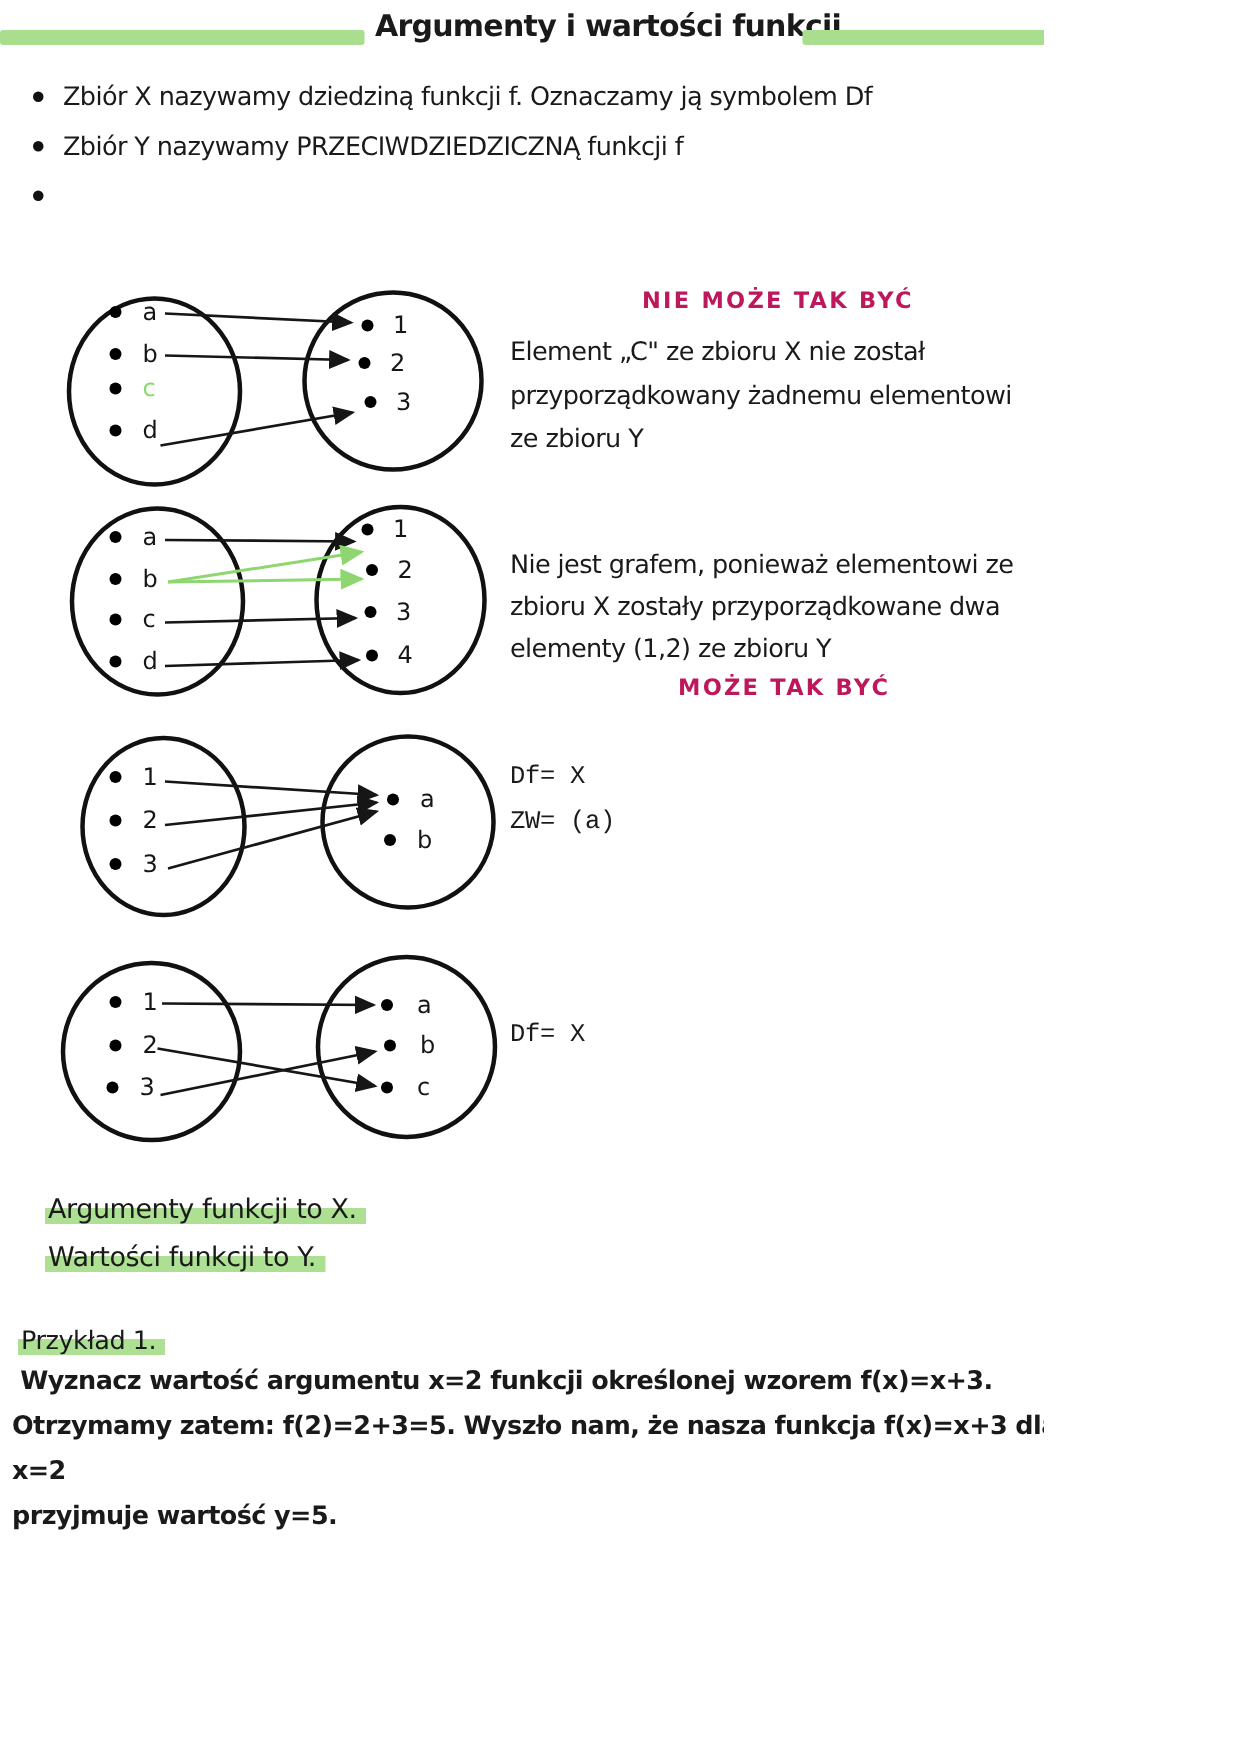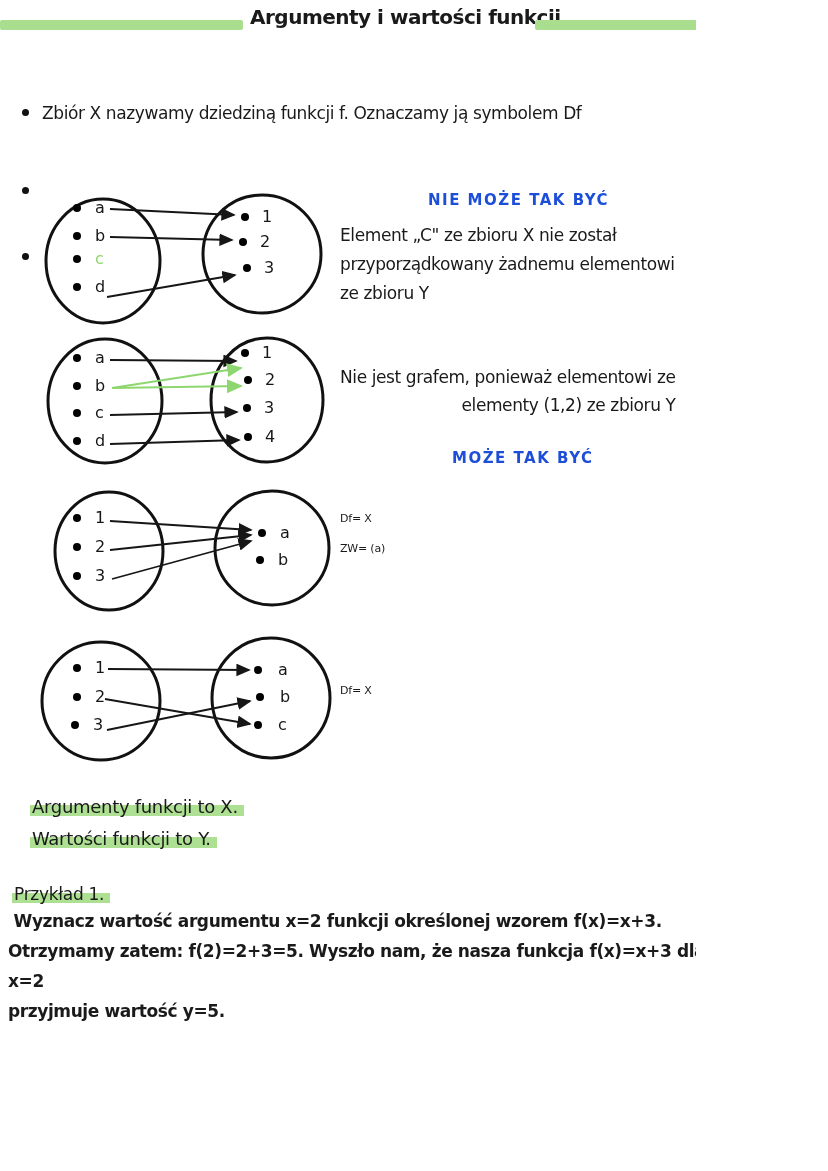--- a/index.html
+++ b/index.html
@@ -3,26 +3,26 @@
 <meta charset="utf-8">
 <style>
   html,body{margin:0;padding:0;background:#fff;}
   #page{position:relative;width:696px;height:1171px;background:#ffffff;overflow:hidden;
         font-family:"DejaVu Sans",sans-serif;color:#1a1a1a;}
   .abs{position:absolute;}
   .bar{height:10px;background:#a9de8e;border-radius:2px;}
   #title{left:250px;top:5px;width:292px;text-align:center;font-size:20px;font-weight:bold;
          letter-spacing:-0.5px;white-space:nowrap;}
   #bullets{left:22px;top:50px;width:780px;}
-  .brow{display:flex;gap:13px;margin-bottom:3px;margin-top:48px;}
+  .brow{display:flex;gap:13px;margin-bottom:3px;}
   .bdot{flex:0 0 7px;width:7px;height:7px;border-radius:50%;background:#111;margin-top:11px;}
   .blines{font-size:17px;line-height:30px;letter-spacing:-0.4px;}
-  .gheading{font-size:15px;font-weight:600;color:#1d4ed8;letter-spacing:1.5px;white-space:nowrap;}
+  .gheading{font-size:15px;font-weight:600;color:#be185d;letter-spacing:1.5px;white-space:nowrap;}
   .note{font-size:17px;line-height:29px;letter-spacing:-0.4px;white-space:nowrap;}
-  .dfzw{font-size:11px;line-height:30px;letter-spacing:-0.2px;white-space:nowrap;}
+  .dfzw{font-size:17px;line-height:30px;letter-spacing:-0.2px;white-space:nowrap;font-family:Liberation Mono, monospace;}
   .hl{font-size:18px;line-height:32px;letter-spacing:-0.3px;white-space:nowrap;}
   .hl span{background:linear-gradient(transparent 45%, #ade092 45%, #ade092 96%, transparent 96%);
            padding:0 6px 0 2px;}
   .ex-line{font-size:17px;line-height:30px;letter-spacing:-0.4px;white-space:pre-wrap;font-weight:bold;}
   svg text{font-family:"DejaVu Sans",sans-serif;font-size:16px;fill:#161616;}
   svg .grn{fill:#8ed66f;}
 </style>
 </head>
 <body>
 
@@ -45,20 +45,23 @@
 
   <div class="abs" id="bullets">
     <div class="brow">
       <span class="bdot"></span>
       <div class="blines">
           <div>Zbiór X nazywamy dziedziną funkcji f. Oznaczamy ją symbolem Df</div>
         </div>
     </div>
     <div class="brow">
       <span class="bdot"></span>
+      <div class="blines">
+          <div>Zbiór Y nazywamy PRZECIWDZIEDZICZNĄ funkcji f</div>
+        </div>
     </div>
     <div class="brow">
       <span class="bdot"></span>
     </div>
   </div>
 
   <svg class="abs" style="left:40px;top:188px;" width="295" height="140" viewBox="0 0 295 140">
     <ellipse cx="63" cy="73" rx="57" ry="62" fill="none" stroke="#111" stroke-width="3"></ellipse>
     <ellipse cx="222" cy="66" rx="59" ry="59" fill="none" stroke="#111" stroke-width="3"></ellipse>
     <circle cx="37" cy="20" r="4"></circle>
@@ -112,22 +115,23 @@
       <path d="M70,24 L196,25" marker-end="url(#mk-b)"></path>
       <path d="M70,79 L197,76" marker-end="url(#mk-b)"></path>
       <path d="M70,108 L199,104" marker-end="url(#mk-b)"></path>
     </g>
     <g stroke="#8ed66f" stroke-width="2" fill="none">
       <path d="M72,52 L201,32" marker-end="url(#mk-g)"></path>
       <path d="M72,52 L201,50" marker-end="url(#mk-g)"></path>
     </g>
   </svg>
 
-  <div class="abs note" style="left:340px;top:363px;line-height:28px;text-align:right;">
+  <div class="abs note" style="left:340px;top:363px;line-height:28px;">
     <div>Nie jest grafem, ponieważ elementowi ze</div>
+    <div>zbioru X zostały przyporządkowane dwa</div>
     <div>elementy (1,2) ze zbioru Y</div>
   </div>
   <div class="abs gheading" style="left:452px;top:449px;">MOŻE TAK BYĆ</div>
 
   <svg class="abs" style="left:48px;top:488px;" width="300" height="125" viewBox="0 0 300 125">
     <ellipse cx="61" cy="63" rx="54" ry="59" fill="none" stroke="#111" stroke-width="3"></ellipse>
     <ellipse cx="224" cy="60" rx="57" ry="57" fill="none" stroke="#111" stroke-width="3"></ellipse>
     <circle cx="29" cy="30" r="4"></circle>
     <circle cx="29" cy="59" r="4"></circle>
     <circle cx="29" cy="88" r="4"></circle>

